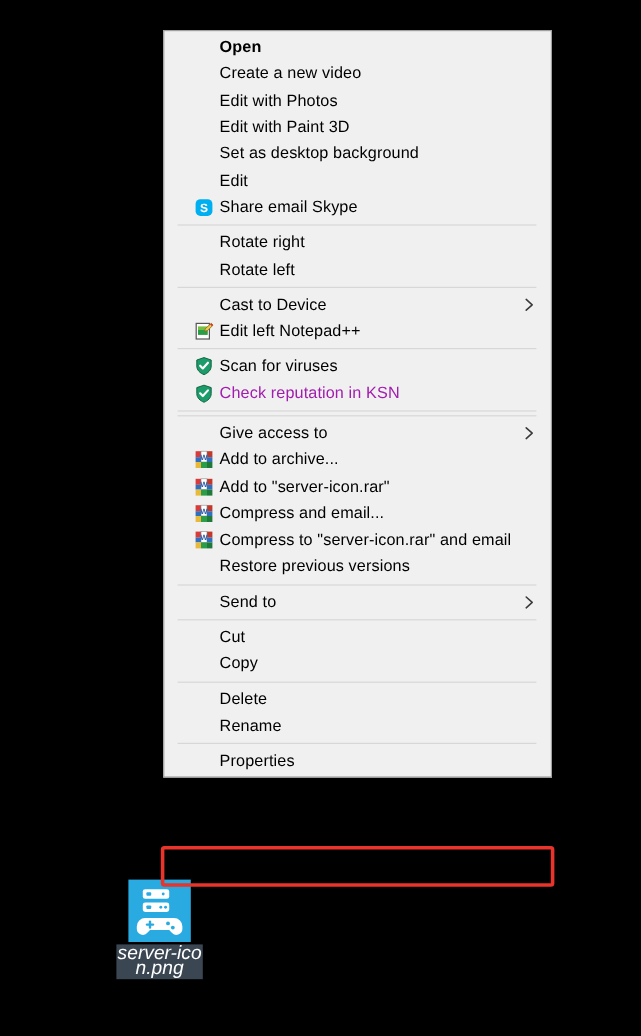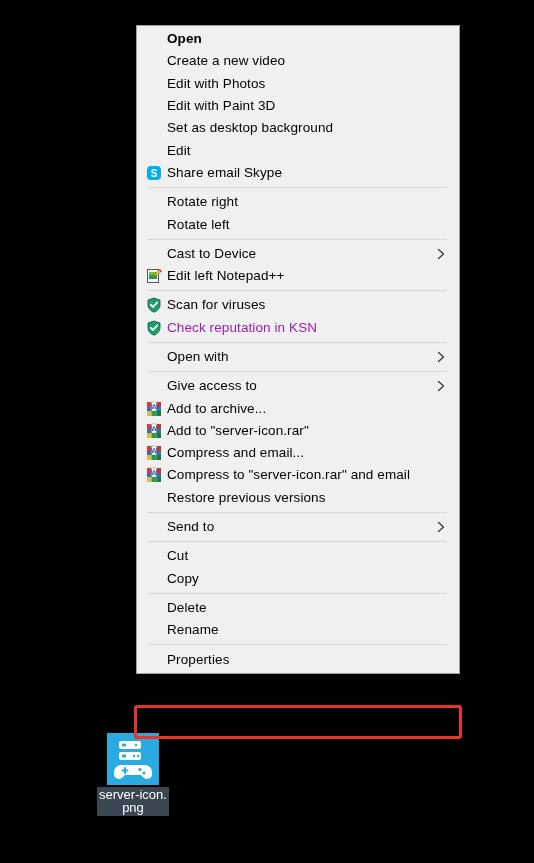--- a/index.html
+++ b/index.html
@@ -39,26 +39,27 @@
     background: #29abe2;
     position: relative;
     margin-top: 2px;
   }
   #icon-art svg { display: block; }
   #icon-label {
     margin-top: 2px;
     width: 72px;
     background: #3b4653;
     color: #ffffff;
-    font-size: 13px;
+    font-size: 16px;
     line-height: 13px;
     text-align: center;
     word-break: break-all;
     padding: 1px 0 2px 0;
     font-family: "Liberation Sans", sans-serif;
+    font-style: italic;
   }
 
   
   #context-menu {
     position: absolute;
     left: 136px;
     top: 25px;
     width: 324px;
     background: #f0f0f0;
     border: 1px solid #a0a0a0;
@@ -66,21 +67,21 @@
     padding: 2px 0 2px 0;
     font-size: 13.5px;
     color: #000000;
     box-shadow: 0 0 4px rgba(0,0,0,0.35);
   }
   .menu-item {
     position: relative;
     height: 22.3px;
     display: flex;
     align-items: center;
-    padding-left: 6px;
+    padding-left: 22px;
     box-sizing: border-box;
     white-space: nowrap;
   }
   .menu-item .ic {
     width: 22px;
     min-width: 22px;
     height: 16px;
     display: flex;
     align-items: center;
     justify-content: center;
@@ -213,26 +214,20 @@
       <div class="menu-item disabled">
         <span class="ic">
           <svg width="16" height="16" viewBox="0 0 16 16">
             <path d="M8 1 L14 3 V8 C14 11.5 11.2 14 8 15.2 C4.8 14 2 11.5 2 8 V3 Z" fill="#1c9c6b" stroke="#10623f" stroke-width="0.8"></path>
             <path d="M4.8 7.8 L7 10 L11.3 5.3" stroke="#ffffff" stroke-width="1.8" fill="none" stroke-linecap="round" stroke-linejoin="round"></path>
           </svg>
         </span>
         <span class="lbl">Check reputation in KSN</span>
       </div>
       <div class="separator"></div>
-      <div class="menu-item no-icon">
-        <span class="lbl">Open with</span>
-        <span class="chev"><svg width="10" height="12" viewBox="0 0 10 12">
-            <path d="M2.5 1.5 L7.5 6 L2.5 10.5" fill="none" stroke="#3a3a3a" stroke-width="1.3" stroke-linecap="round" stroke-linejoin="round"></path>
-          </svg></span>
-      </div>
       <div class="separator"></div>
       <div class="menu-item no-icon">
         <span class="lbl">Give access to</span>
         <span class="chev"><svg width="10" height="12" viewBox="0 0 10 12">
             <path d="M2.5 1.5 L7.5 6 L2.5 10.5" fill="none" stroke="#3a3a3a" stroke-width="1.3" stroke-linecap="round" stroke-linejoin="round"></path>
           </svg></span>
       </div>
       <div class="menu-item">
         <span class="ic">
           <svg width="16" height="16" viewBox="0 0 16 16">

